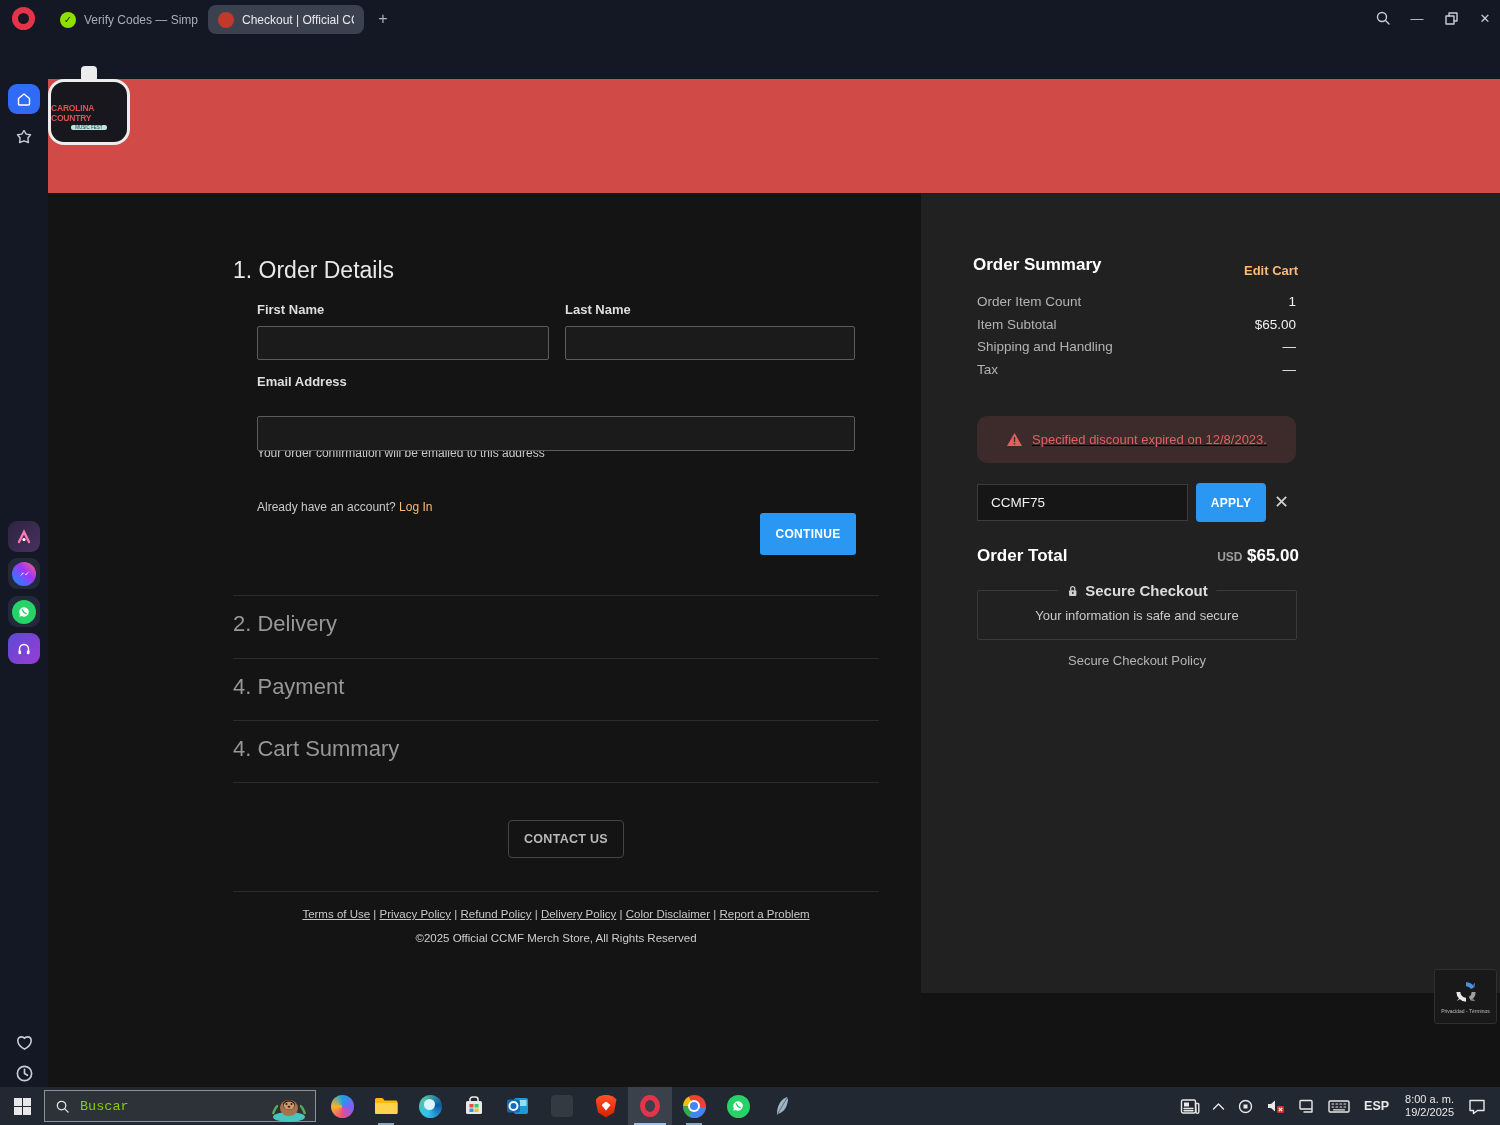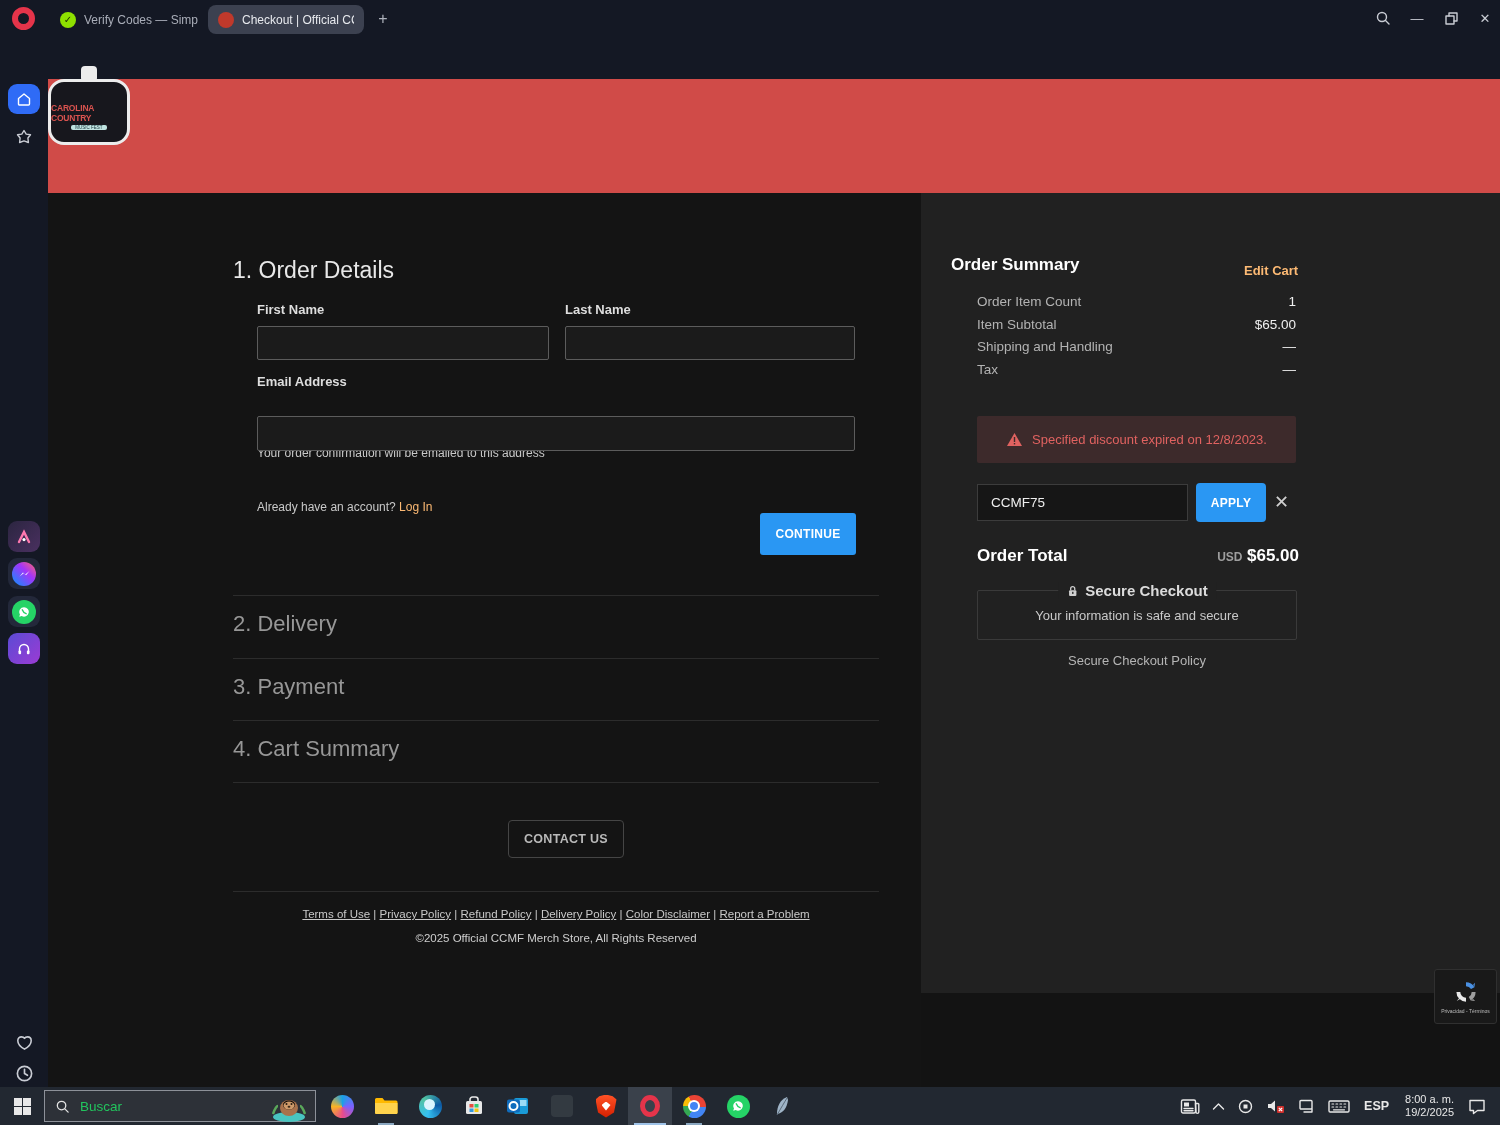--- a/index.html
+++ b/index.html
@@ -82,22 +82,22 @@
              font-weight:bold; font-size:12.5px; letter-spacing:.3px; padding:11px 15px; font-family:inherit; }
   #footerlinks { left:233px; top:908px; width:646px; text-align:center; font-size:11.5px; color:#c9c9c9; }
   #footerlinks a { color:#c9c9c9; text-decoration:underline;margin-top:36px; }
   #copyright { left:233px; top:932px; width:646px; text-align:center; font-size:11.5px; color:#cecece; }
 
   
   .os-title { color:#fff; font-size:17px; font-weight:bold; }
   .os-row { display:flex; justify-content:space-between; font-size:13.5px; line-height:22.5px; }
   .os-row .lbl { color:#b3b3b3; }
   .os-row .val { color:#f0f0f0; }
-  #errbox { left:977px; top:416px; width:319px; height:47px; background:#3d2a2b; border-radius:2px;
-            display:flex; align-items:center; justify-content:center; gap:9px; }
+  #errbox { left:977px; top:416px; width:319px; height:47px; background:#3d2a2b; border-radius:10px;
+            display:flex; align-items:center; justify-content:center; gap:9px;text-decoration:underline; }
   #errbox span { color:#e06260; font-size:13px; }
   #couponinp { left:977px; top:484px; width:211px; height:37px; background:#161616; border:1px solid #3c3c3c;
                color:#efefef; font-size:13.5px; padding:0 13px; font-family:inherit; }
   #applybtn { left:1196px; top:483px; width:70px; height:39px; border-radius:4px; }
   #coupx { left:1274px; top:491px; color:#cfcfcf; font-size:18px; }
   .usd { color:#9e9e9e; font-size:12px; font-weight:bold; }
   .total { color:#fff; font-size:17px; font-weight:bold; }
   #securebox { left:977px; top:590px; width:320px; height:50px; border:1px solid #3a3a3a; border-radius:2px; }
   #securelegend { position:absolute; top:-9px; left:50%; transform:translateX(-50%); background:#212121;
                   padding:0 8px; display:flex; gap:6px; align-items:center; white-space:nowrap; }
@@ -111,21 +111,21 @@
   #recaptcha .txt { font-size:5px; color:#bdbdbd; }
 
   
   #taskbar { left:0; top:1087px; width:1500px; height:38px; background:#222831; display:flex; align-items:center; }
   .tb-cell { width:44px; height:38px; display:flex; align-items:center; justify-content:center; position:relative; }
   .tb-cell.active { background:#3a414b; }
   .tb-under { position:absolute; bottom:0; left:6px; right:6px; height:2.5px; background:#9fc3e8; }
   .tb-under.small { left:14px; right:14px; background:#8aa7c0; }
   #searchbox { width:272px; height:32px; background:#2d3138; border:1px solid #8d9199; display:flex;
                align-items:center; padding:0 10px; gap:10px; margin-right:4px; position:relative; }
-  #searchbox .ph { color:#22c55e; font-size:13.5px; }
+  #searchbox .ph { color:#84cc16; font-size:13.5px;font-family:Liberation Mono, monospace; }
   .tray { margin-left:auto; display:flex; align-items:center; height:32px; }
   .tray-item { height:38px; display:flex; align-items:center; justify-content:center; padding:0 6px; color:#e8e8e8; }
   .lang { font-size:12.5px; font-weight:bold; padding:0 8px; }
   .clock { font-size:11px; text-align:right; line-height:13px; padding:0 8px; }
 
   .circ { border-radius:50%; }
 </style>
 </head>
 <body>
 
@@ -329,21 +329,21 @@
   <div class="abs fhelp" style="left:257px;top:452px">
     <span>Already have an account?</span>
     <span class="link-blue">Log In</span>
   </div>
 
   <button class="abs btn-blue" style="left:760px;top:513px;width:96px;height:42px">CONTINUE</button>
 
   <div class="abs divider" style="top:595px"></div>
   <div class="abs h2" style="left:233px;top:611px">2. Delivery</div>
   <div class="abs divider" style="top:658px"></div>
-  <div class="abs h2" style="left:233px;top:674px">3. Payment</div>
+  <div class="abs h2" style="left:233px;top:674px">4. Payment</div>
   <div class="abs divider" style="top:720px"></div>
   <div class="abs h2" style="left:233px;top:736px">4. Cart Summary</div>
   <div class="abs divider" style="top:782px"></div>
 
   <button class="abs contact" style="left:508px;top:820px">CONTACT US</button>
 
   <div class="abs divider" style="top:891px"></div>
   <div id="footerlinks" class="abs">
     <a>Terms of Use</a>
     <span>|</span>
@@ -354,21 +354,21 @@
     <a>Delivery Policy</a>
     <span>|</span>
     <a>Color Disclaimer</a>
     <span>|</span>
     <a>Report a Problem</a>
   </div>
   <div id="copyright" class="abs">©2025 Official CCMF Merch Store, All Rights Reserved</div>
 
   <div id="rightpanel" class="abs"></div>
 
-  <div class="abs os-title" style="left:951px;top:255px">Order Summary</div>
+  <div class="abs os-title" style="left:973px;top:255px">Order Summary</div>
   <div class="abs link-blue" style="left:1244px;top:263px;font-size:13px;font-weight:bold">Edit Cart</div>
 
   <div class="abs" style="left:977px;top:291px;width:319px">
     <div class="os-row">
         <span class="lbl">Order Item Count</span>
         <span class="val">1</span>
       </div>
     <div class="os-row">
         <span class="lbl">Item Subtotal</span>
         <span class="val">$65.00</span>

